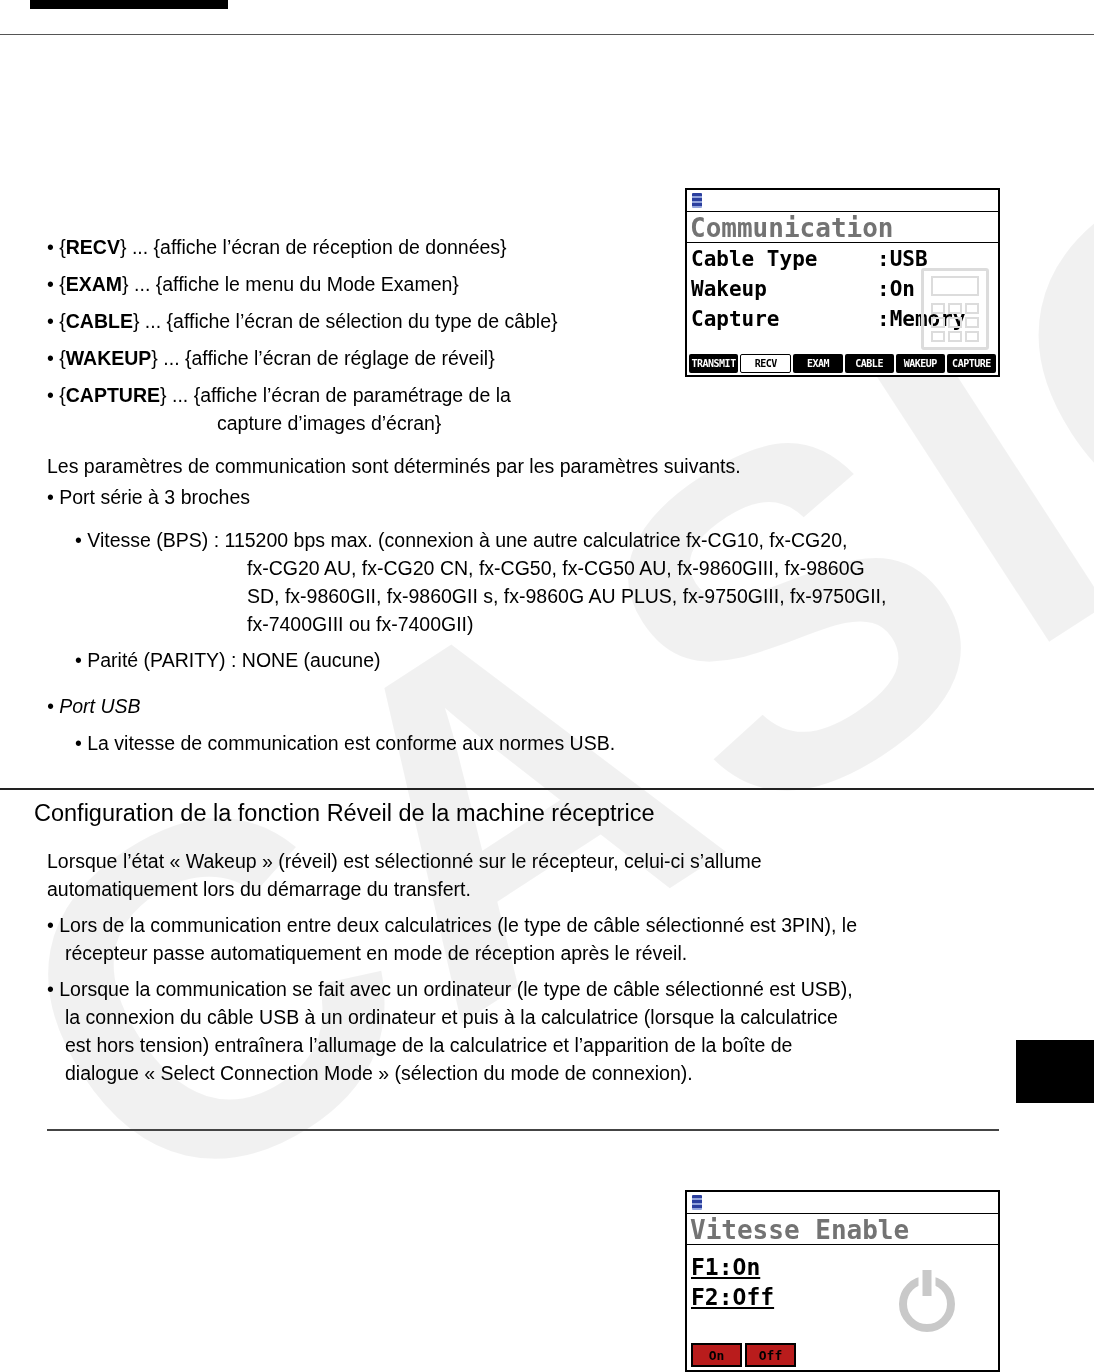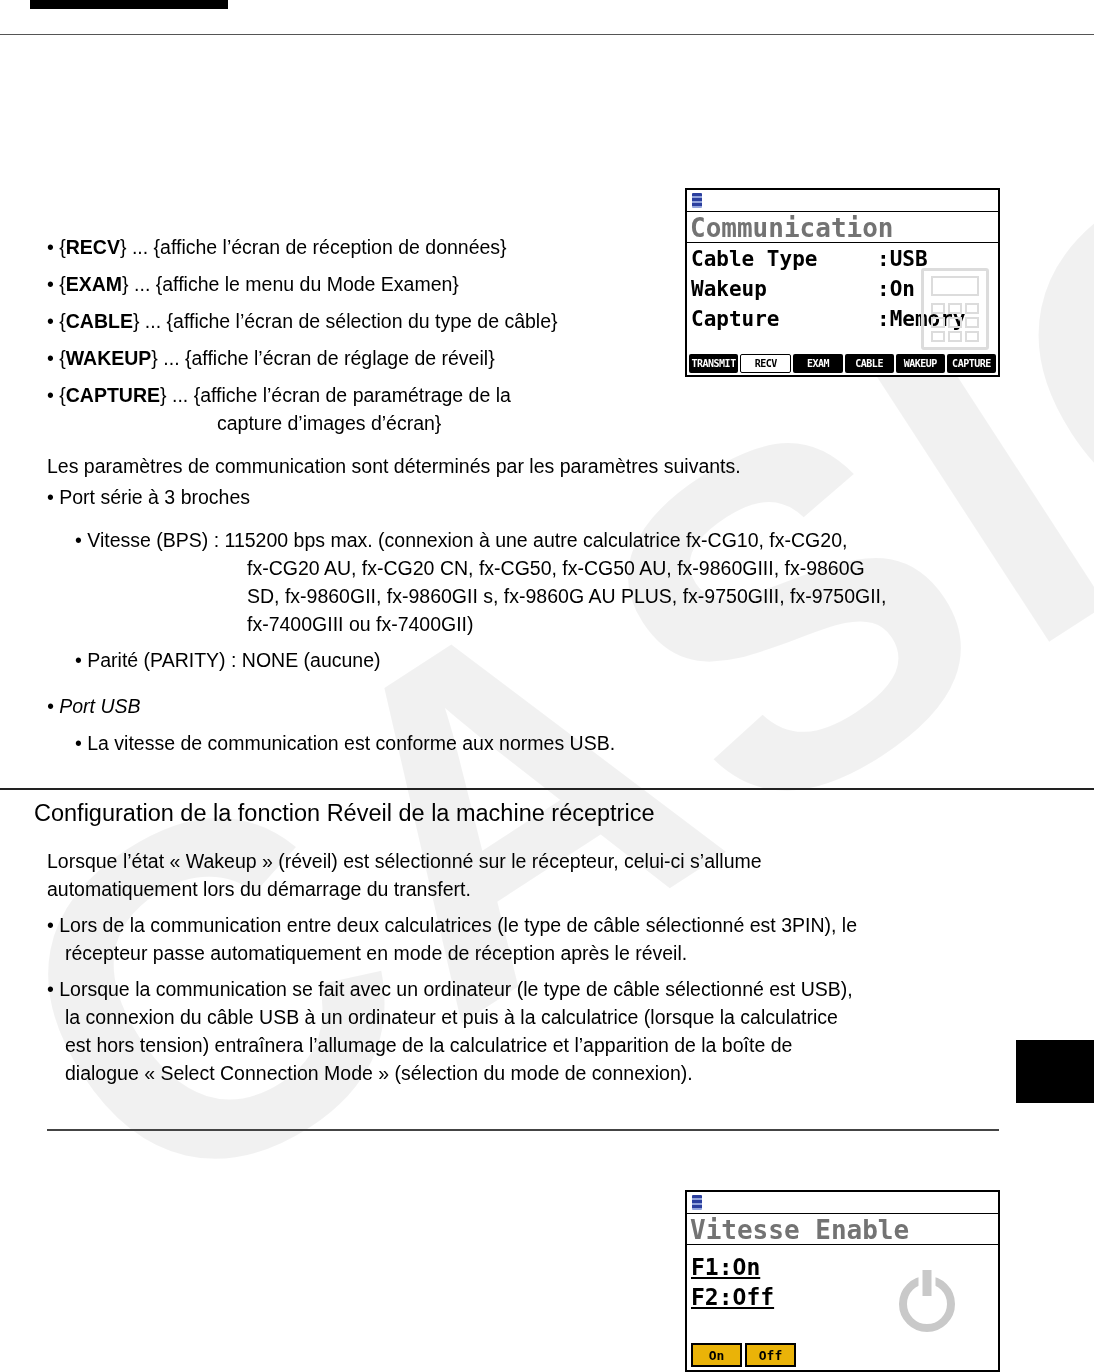--- a/index.html
+++ b/index.html
@@ -53,21 +53,21 @@
   .ghost-screen{position:absolute;top:5px;left:7px;right:7px;height:16px;border:2px solid #dcdcdc;}
   .ghost-keys{position:absolute;left:7px;right:7px;top:32px;bottom:5px;display:grid;
               grid-template-columns:repeat(3,1fr);gap:3px;}
   .ghost-key{border:2px solid #dcdcdc;}
   
   .power{position:absolute;left:212px;top:84px;width:40px;height:40px;
          border:8px solid #c9c9c9;border-radius:50%;}
   .power-bar{position:absolute;left:50%;transform:translateX(-50%);top:-14px;width:9px;height:26px;
              background:#c9c9c9;box-shadow:0 0 0 4px #fff;}
   
-  .sbtn{position:absolute;bottom:3px;width:47px;height:20px;border:2px solid #000;background:#eab308;
+  .sbtn{position:absolute;bottom:3px;width:47px;height:20px;border:2px solid #000;background:#b91c1c;
         font-family:"DejaVu Sans Mono",monospace;font-weight:bold;font-size:13px;
         display:flex;align-items:center;justify-content:center;}
   .sbtn.on{left:4px;} .sbtn.off{left:58px;}
 </style>
 </head>
 <body>
 
 <div class="page">
 
   <div class="watermark">CASIO</div>

